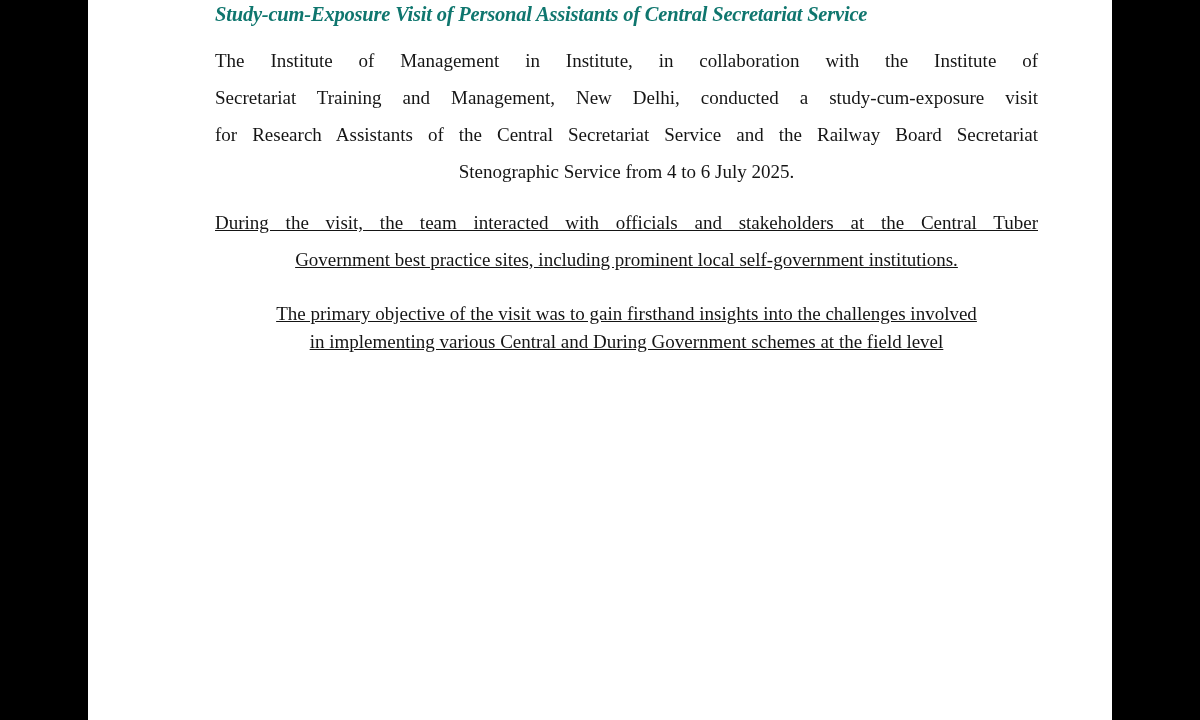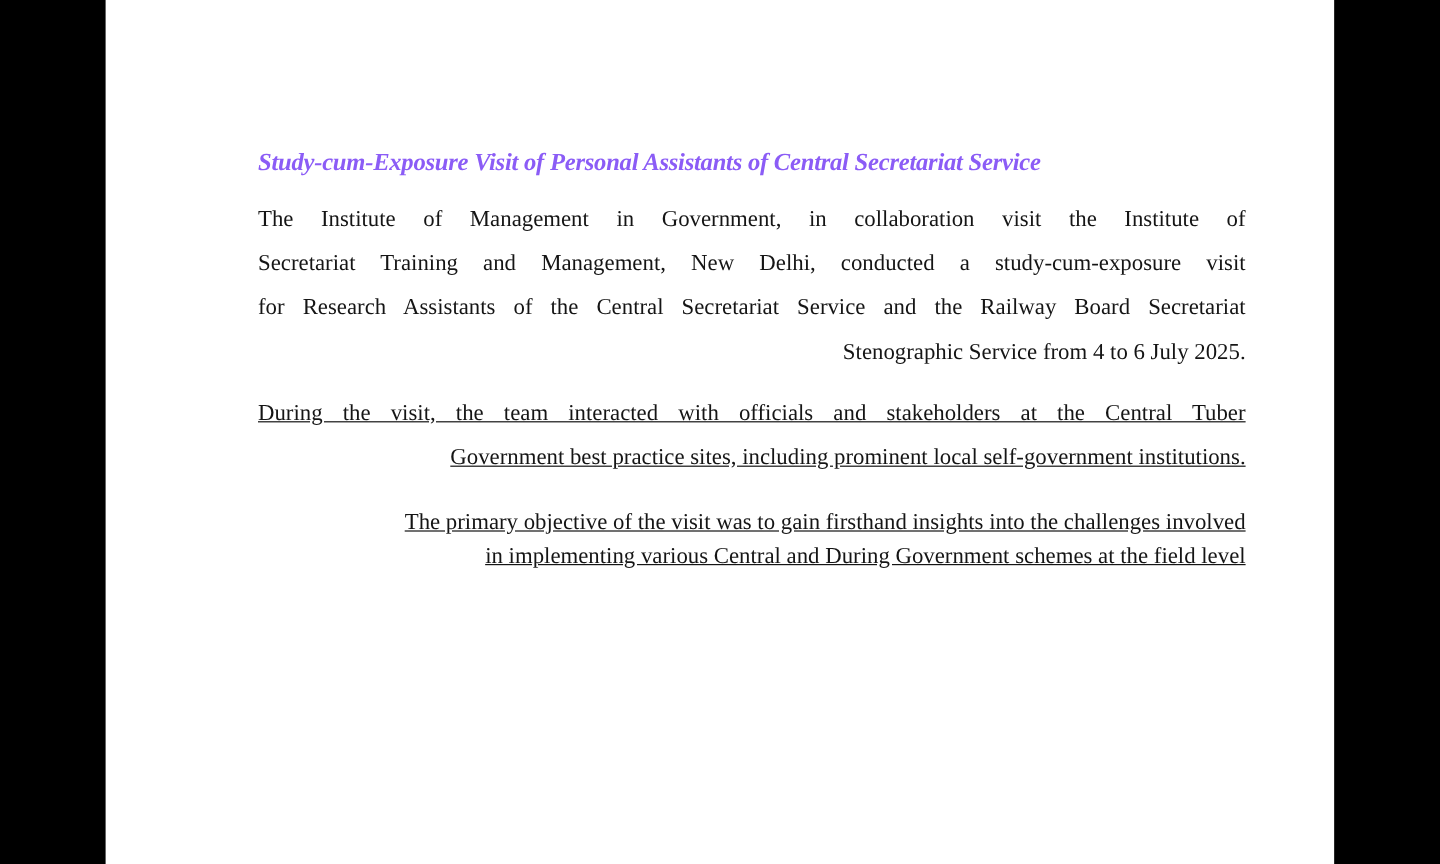--- a/index.html
+++ b/index.html
@@ -33,59 +33,58 @@
   }
   .doc {
     position: absolute;
     left: 127px;
     top: 0;
     width: 823px;
     color: #151515;
   }
   .doc-title {
     margin: 0;
-    padding-top: 122px;
     font-size: 20.5px;
     line-height: 28px;
     font-weight: bold;
     font-style: italic;
     letter-spacing: -0.2px;
     white-space: nowrap;
-    color: #8b5cf6;
+    color: #0f766e;
   }
   .para {
     margin: 0;
     font-size: 19px;
     color: #151515;
   }
   .para.spaced { line-height: 37px; }
   .para.single { line-height: 28px; }
   .para-1 { margin-top: 14px; }
   .para-2 { margin-top: 14px; text-decoration: underline; }
   .para-3 { margin-top: 22px; text-decoration: underline; }
-  .line { text-align: right; }
+  .line { text-align: center; }
   .line.just {
     text-align: justify;
     text-align-last: justify;
   }
 </style>
 </head>
 <body>
 
 <div class="stage">
 
   <div class="letterbox left"></div>
 
   <div class="page">
     <div class="doc">
 
       <h1 class="doc-title">Study-cum-Exposure Visit of Personal Assistants of Central Secretariat Service</h1>
 
       <div class="para spaced para-1">
-        <div class="line just">The Institute of Management in Government, in collaboration visit the Institute of</div>
+        <div class="line just">The Institute of Management in Institute, in collaboration with the Institute of</div>
         <div class="line just">Secretariat Training and Management, New Delhi, conducted a study-cum-exposure visit</div>
         <div class="line just">for Research Assistants of the Central Secretariat Service and the Railway Board Secretariat</div>
         <div class="line">Stenographic Service from 4 to 6 July 2025.</div>
       </div>
 
       <div class="para spaced para-2">
         <div class="line just">During the visit, the team interacted with officials and stakeholders at the Central Tuber</div>
         <div class="line">Government best practice sites, including prominent local self-government institutions.</div>
       </div>
 

